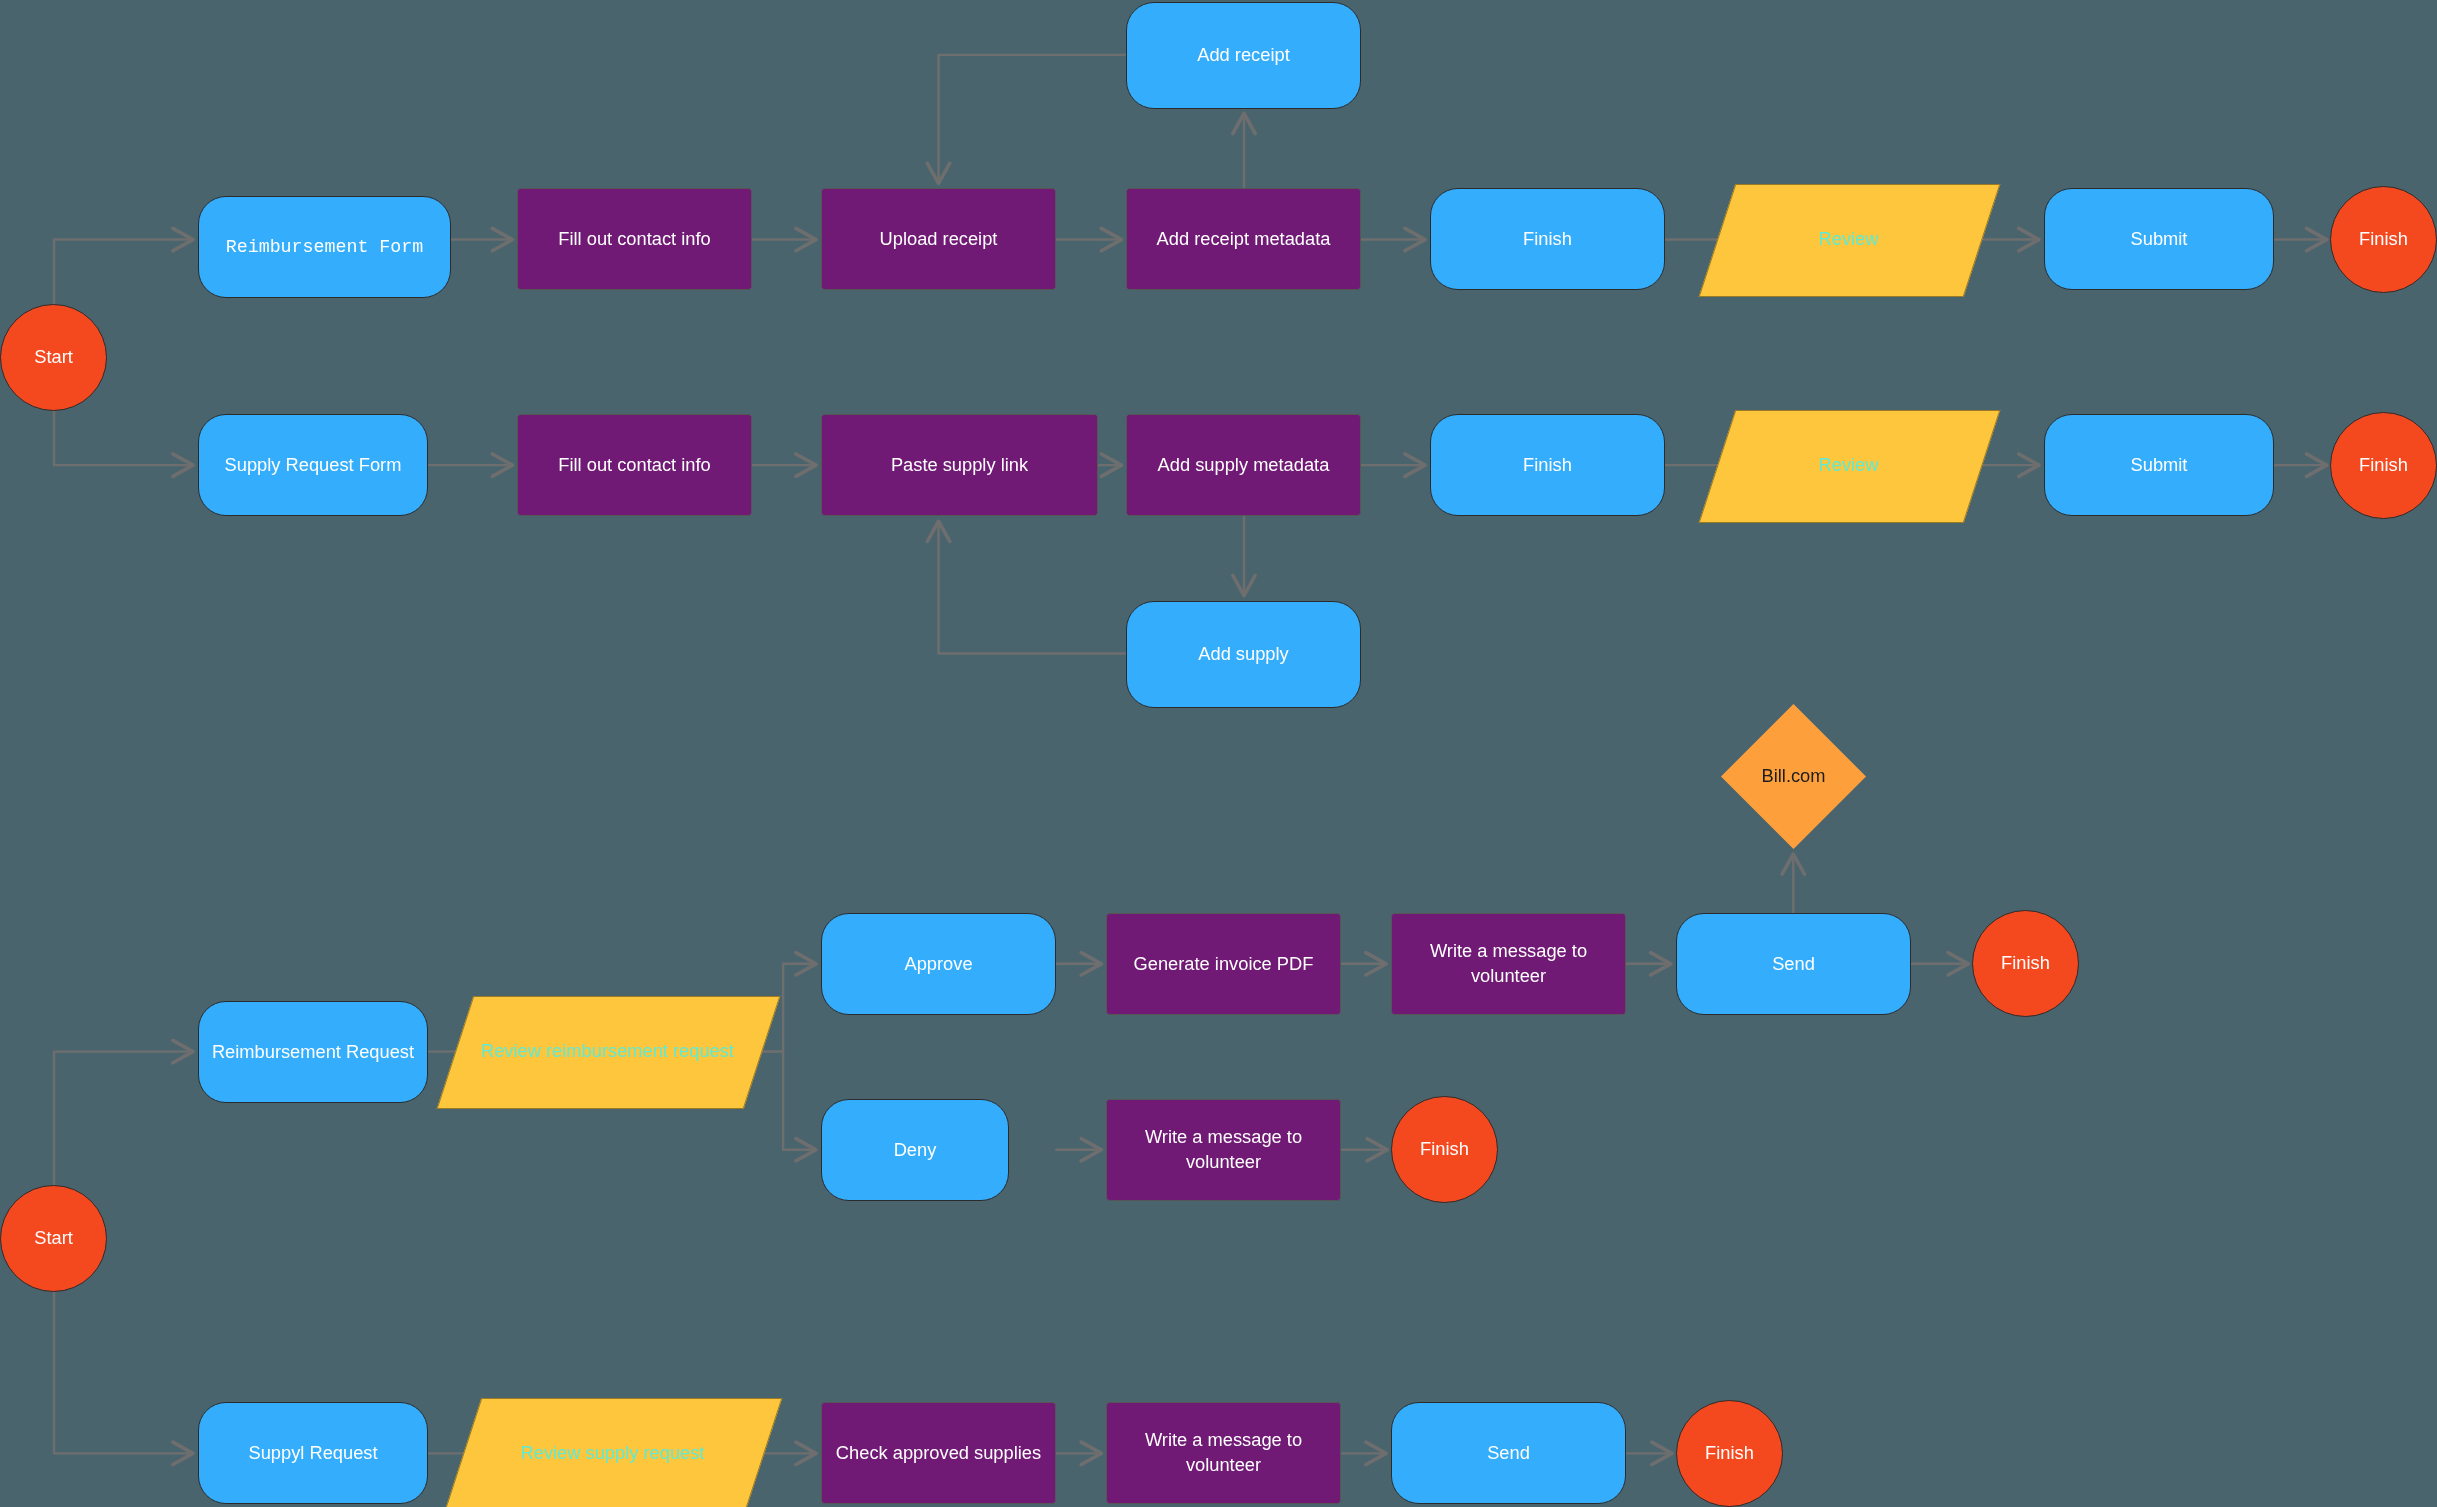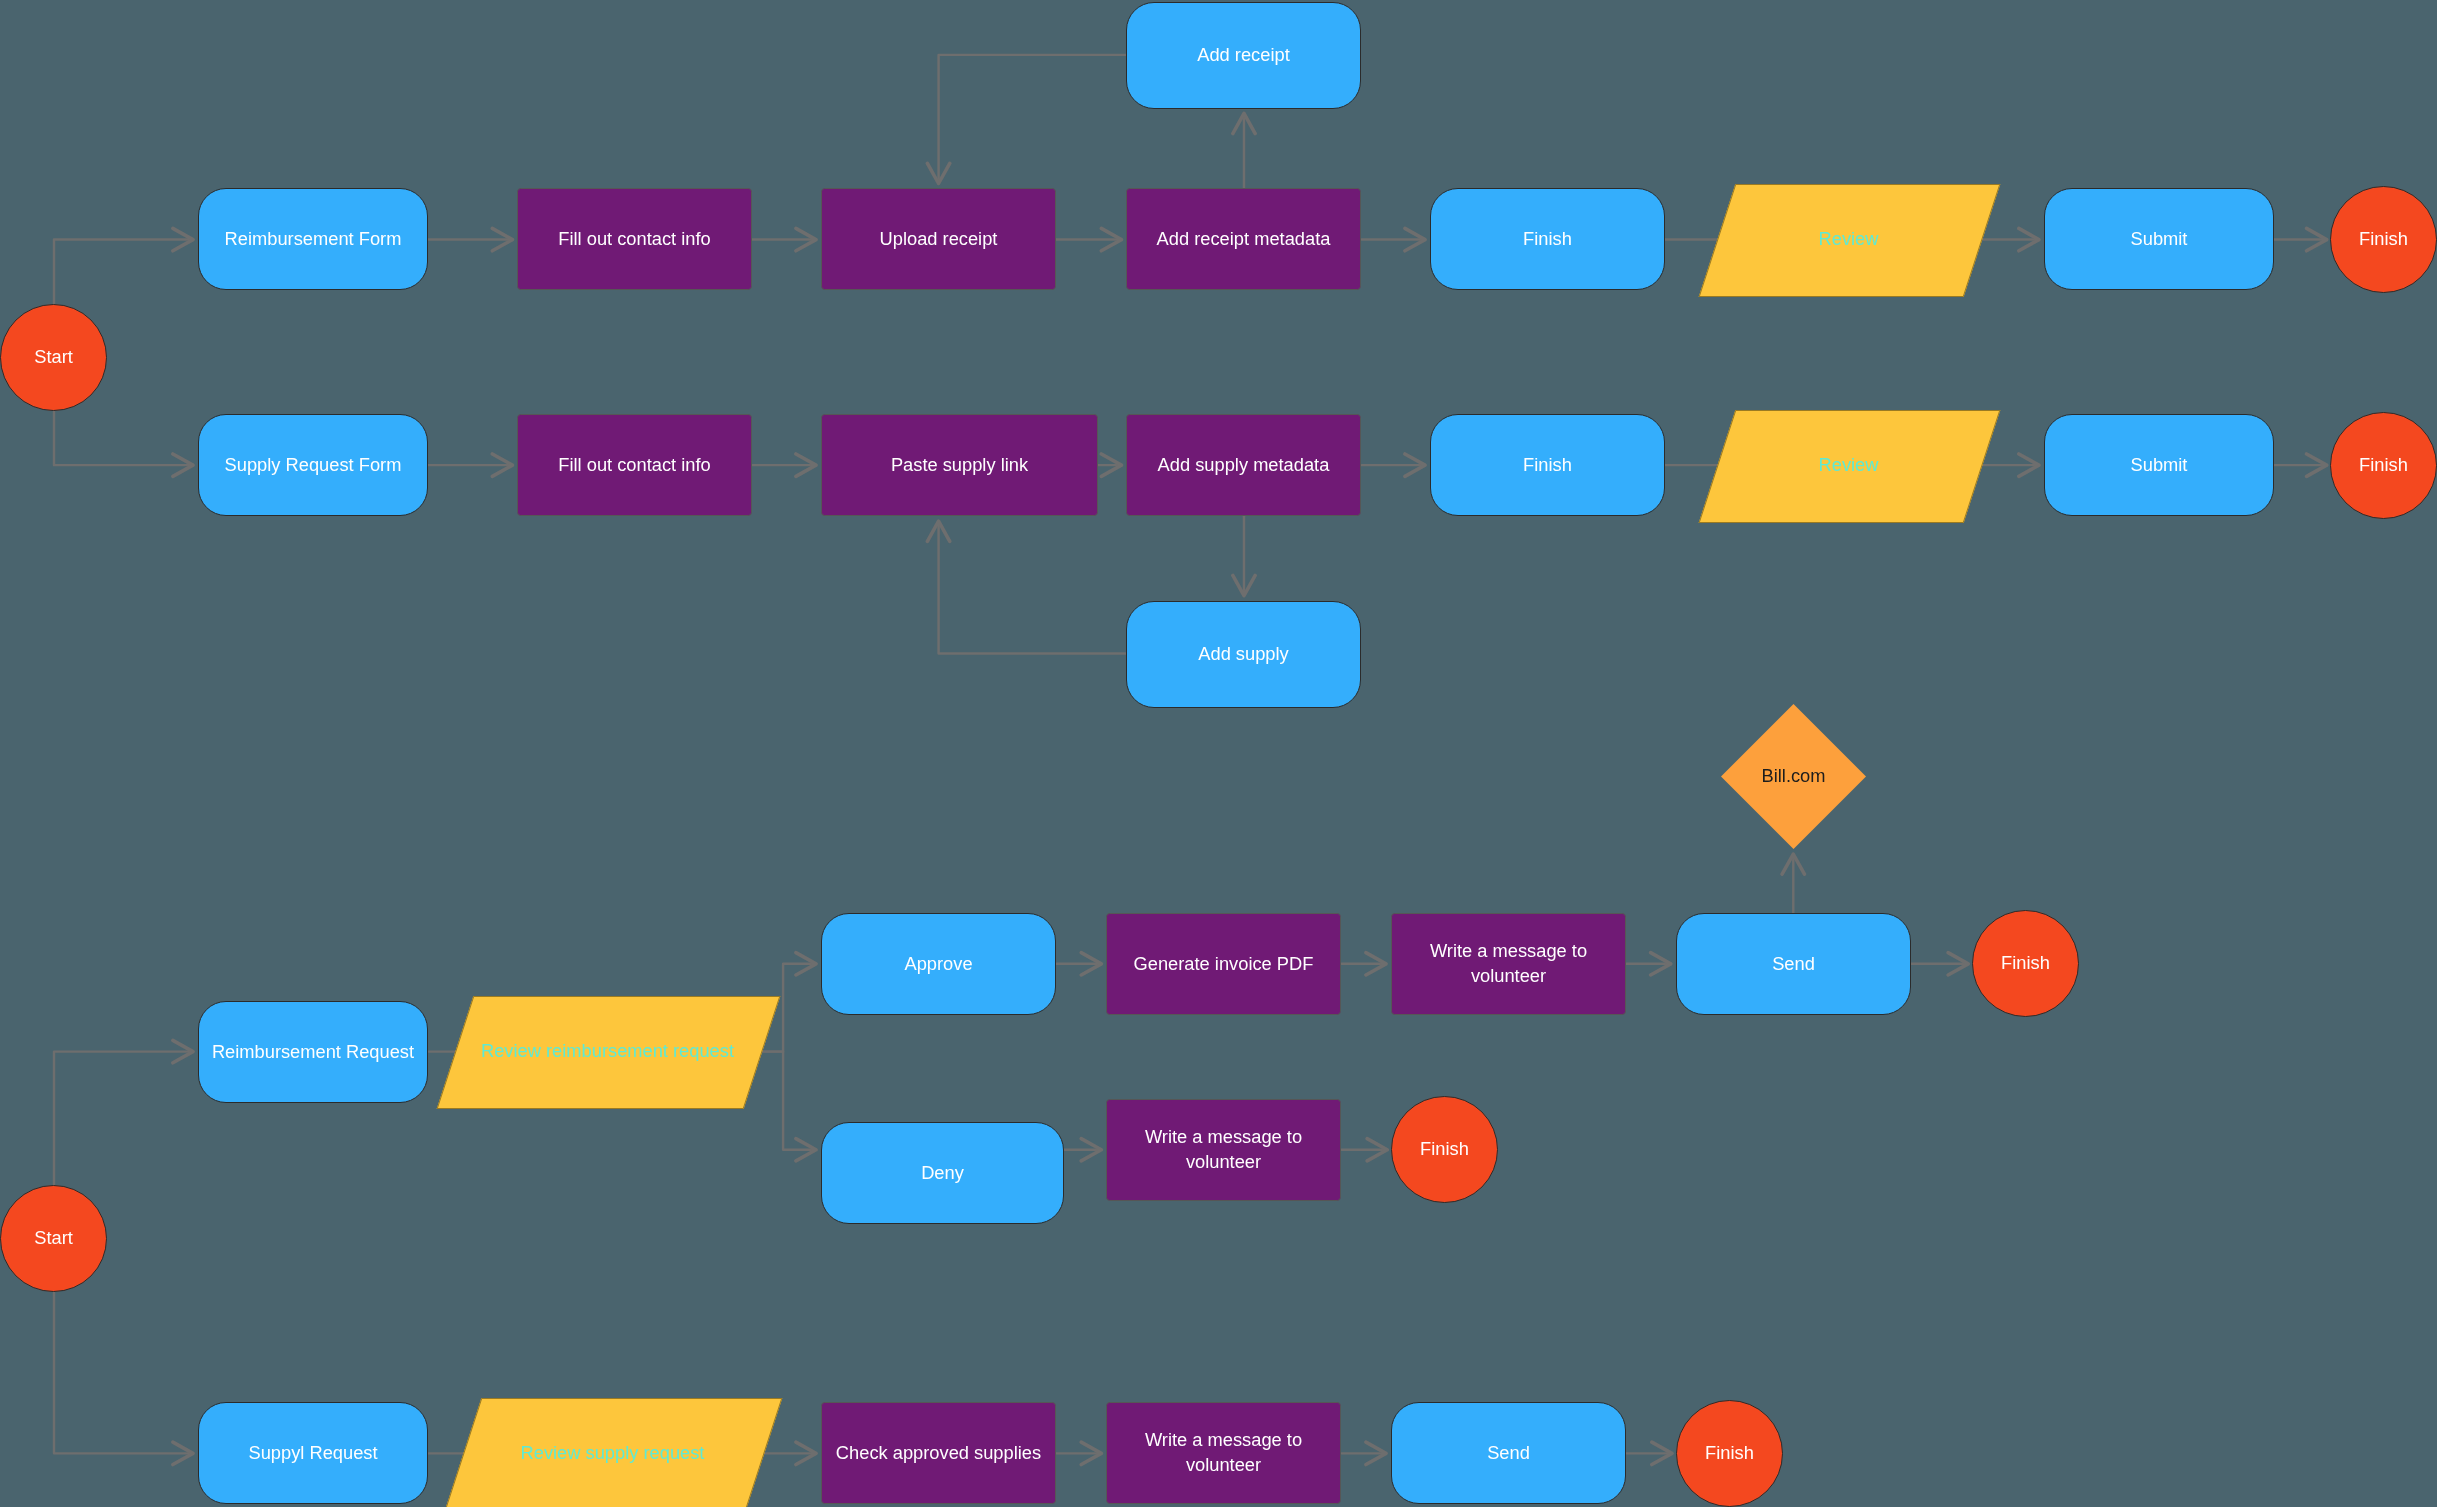--- a/index.html
+++ b/index.html
@@ -140,21 +140,21 @@
         <path d="M1216,2384 L1338,2384" fill="none" stroke="#6e6e6e" stroke-width="4" stroke-linecap="round" stroke-linejoin="round" marker-end="url(#arrowhead)"></path>
         <path d="M1732,2384 L1806,2384" fill="none" stroke="#6e6e6e" stroke-width="4" stroke-linecap="round" stroke-linejoin="round" marker-end="url(#arrowhead)"></path>
         <path d="M2200,2384 L2273,2384" fill="none" stroke="#6e6e6e" stroke-width="4" stroke-linecap="round" stroke-linejoin="round" marker-end="url(#arrowhead)"></path>
         <path d="M2667,2384 L2742,2384" fill="none" stroke="#6e6e6e" stroke-width="4" stroke-linecap="round" stroke-linejoin="round" marker-end="url(#arrowhead)"></path>
       </g>
   </svg>
   <div id="node-layer">
       <div class="node shape-circle" style="left: 0px; top: 304px; width: 107px; height: 107px;">
         <span class="lbl">Start</span>
       </div>
-      <div class="node shape-rounded" style="left: 198px; top: 188px; width: 230px; height: 102px;">
+      <div class="node shape-rounded" style="left: 198px; top: 196px; width: 253px; height: 102px; font-family: Liberation Mono, monospace;">
         <span class="lbl">Reimbursement Form</span>
       </div>
       <div class="node shape-rect" style="left: 517px; top: 188px; width: 235px; height: 102px;">
         <span class="lbl">Fill out contact info</span>
       </div>
       <div class="node shape-rect" style="left: 821px; top: 188px; width: 235px; height: 102px;">
         <span class="lbl">Upload receipt</span>
       </div>
       <div class="node shape-rect" style="left: 1126px; top: 188px; width: 235px; height: 102px;">
         <span class="lbl">Add receipt metadata</span>
@@ -225,21 +225,21 @@
       <div class="node shape-rounded" style="left: 1676px; top: 913px; width: 235px; height: 102px;">
         <span class="lbl">Send</span>
       </div>
       <div class="node shape-diamond" style="left: 1721px; top: 704px; width: 145px; height: 145px;">
         <div class="dia-bg"></div>
         <span class="lbl">Bill.com</span>
       </div>
       <div class="node shape-circle" style="left: 1972px; top: 910px; width: 107px; height: 107px;">
         <span class="lbl">Finish</span>
       </div>
-      <div class="node shape-rounded" style="left: 821px; top: 1099px; width: 243px; height: 102px; margin-top: 23px;">
+      <div class="node shape-rounded" style="left: 821px; top: 1099px; width: 188px; height: 102px;">
         <span class="lbl">Deny</span>
       </div>
       <div class="node shape-rect" style="left: 1106px; top: 1099px; width: 235px; height: 102px;">
         <span class="lbl">Write a message to volunteer</span>
       </div>
       <div class="node shape-circle" style="left: 1391px; top: 1096px; width: 107px; height: 107px;">
         <span class="lbl">Finish</span>
       </div>
       <div class="node shape-rounded" style="left: 198px; top: 1402px; width: 230px; height: 102px;">
         <span class="lbl">Suppyl Request</span>

